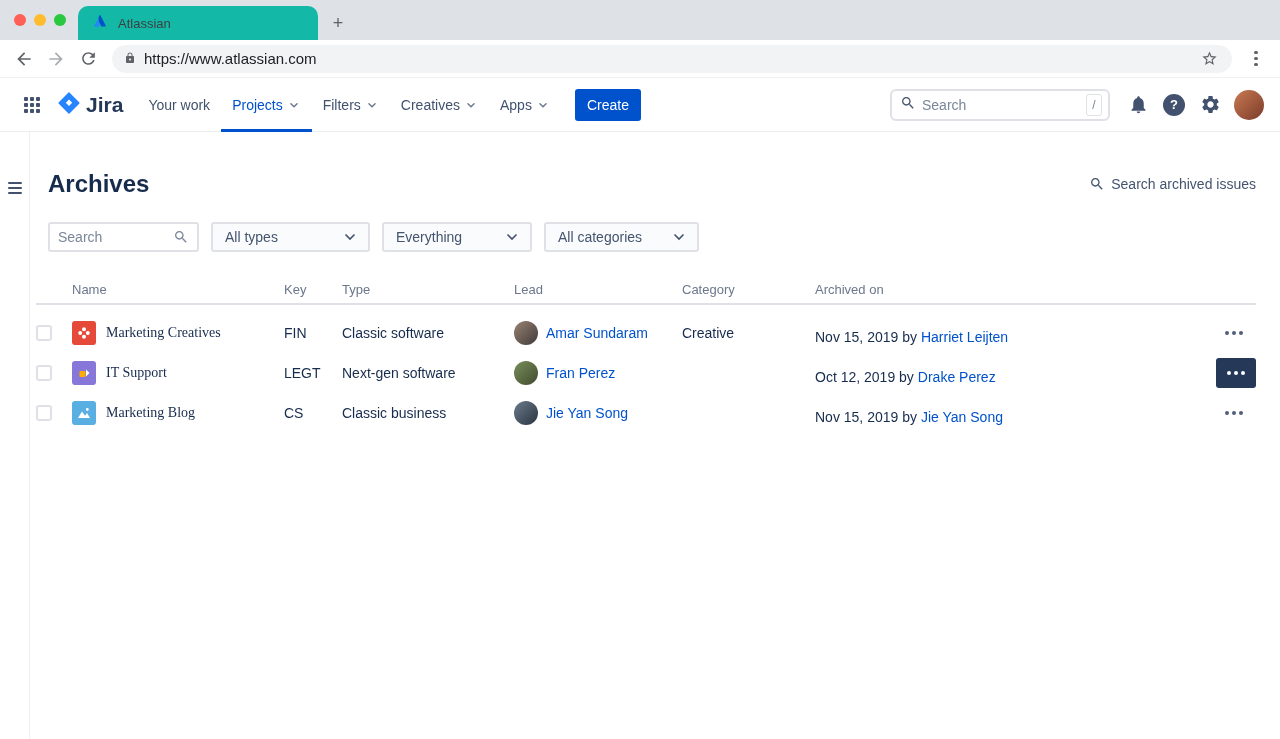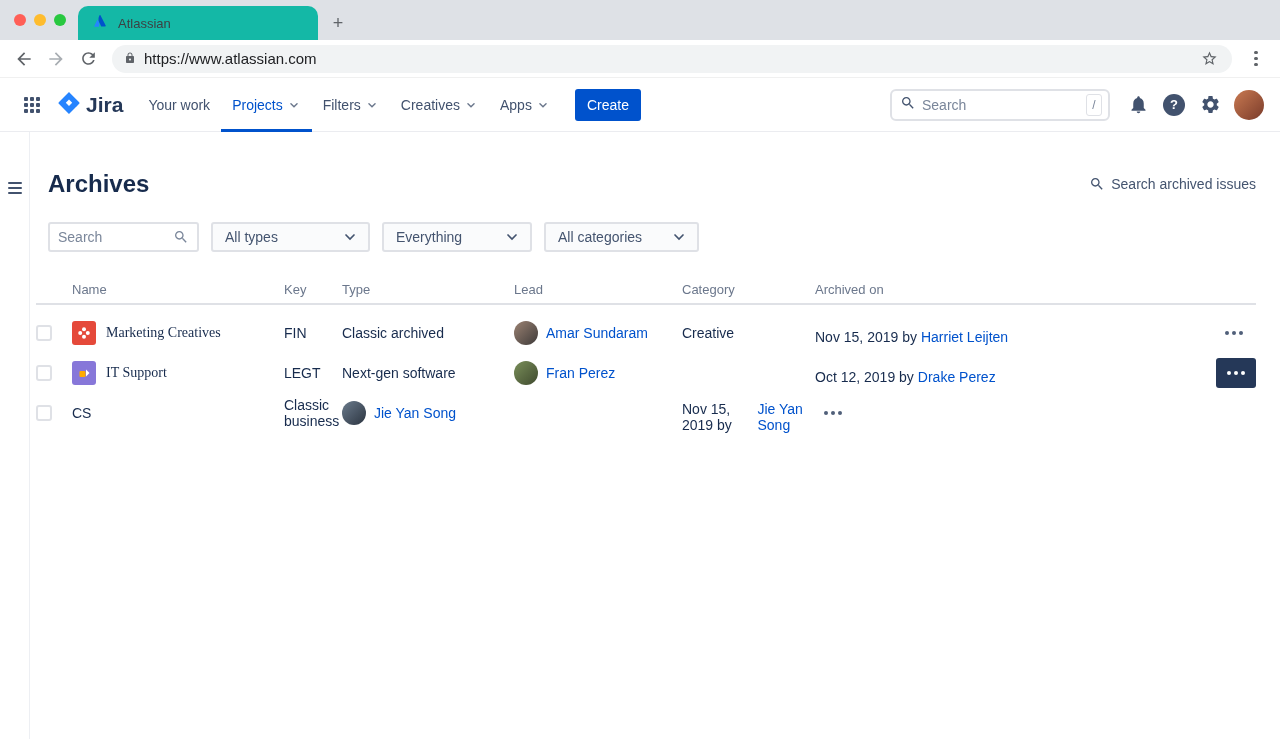--- a/index.html
+++ b/index.html
@@ -302,21 +302,21 @@
                     <circle cx="8" cy="4.2" r="2"></circle>
                     <circle cx="4.2" cy="8" r="2"></circle>
                     <circle cx="11.8" cy="8" r="2"></circle>
                     <circle cx="8" cy="11.8" r="2"></circle>
                   </g>
                 </svg>
             </span>
             <span>Marketing Creatives</span>
           </div>
           <div>FIN</div>
-          <div>Classic archived</div>
+          <div>Classic software</div>
           <div class="lead-cell">
             <span class="lead-avatar"></span>
             <a class="link" href="#">Amar Sundaram</a>
           </div>
           <div>Creative</div>
           <div class="archived-cell">
             <span>Nov 15, 2019 by</span>
             <a class="link" href="#">Harriet Leijten</a>
           </div>
           <div>
@@ -358,20 +358,29 @@
                 <span></span>
                 <span></span>
               </button>
             </div>
         </div>
 
         <div class="trow">
           <div>
               <span class="checkbox"></span>
             </div>
+          <div class="name-cell">
+            <span class="proj-icon" style="background: rgb(89, 175, 225);">
+              <svg width="16" height="16" viewBox="0 0 16 16">
+                  <path d="M2 13l4-6.5 3 4.2 2-2.6 3 4.9z" fill="#fff"></path>
+                  <circle cx="11.3" cy="4.5" r="1.4" fill="#fff"></circle>
+                </svg>
+            </span>
+            <span>Marketing Blog</span>
+          </div>
           <div>CS</div>
           <div>Classic business</div>
           <div class="lead-cell">
             <span class="lead-avatar"></span>
             <a class="link" href="#">Jie Yan Song</a>
           </div>
           <div></div>
           <div class="archived-cell">
             <span>Nov 15, 2019 by</span>
             <a class="link" href="#">Jie Yan Song</a>

